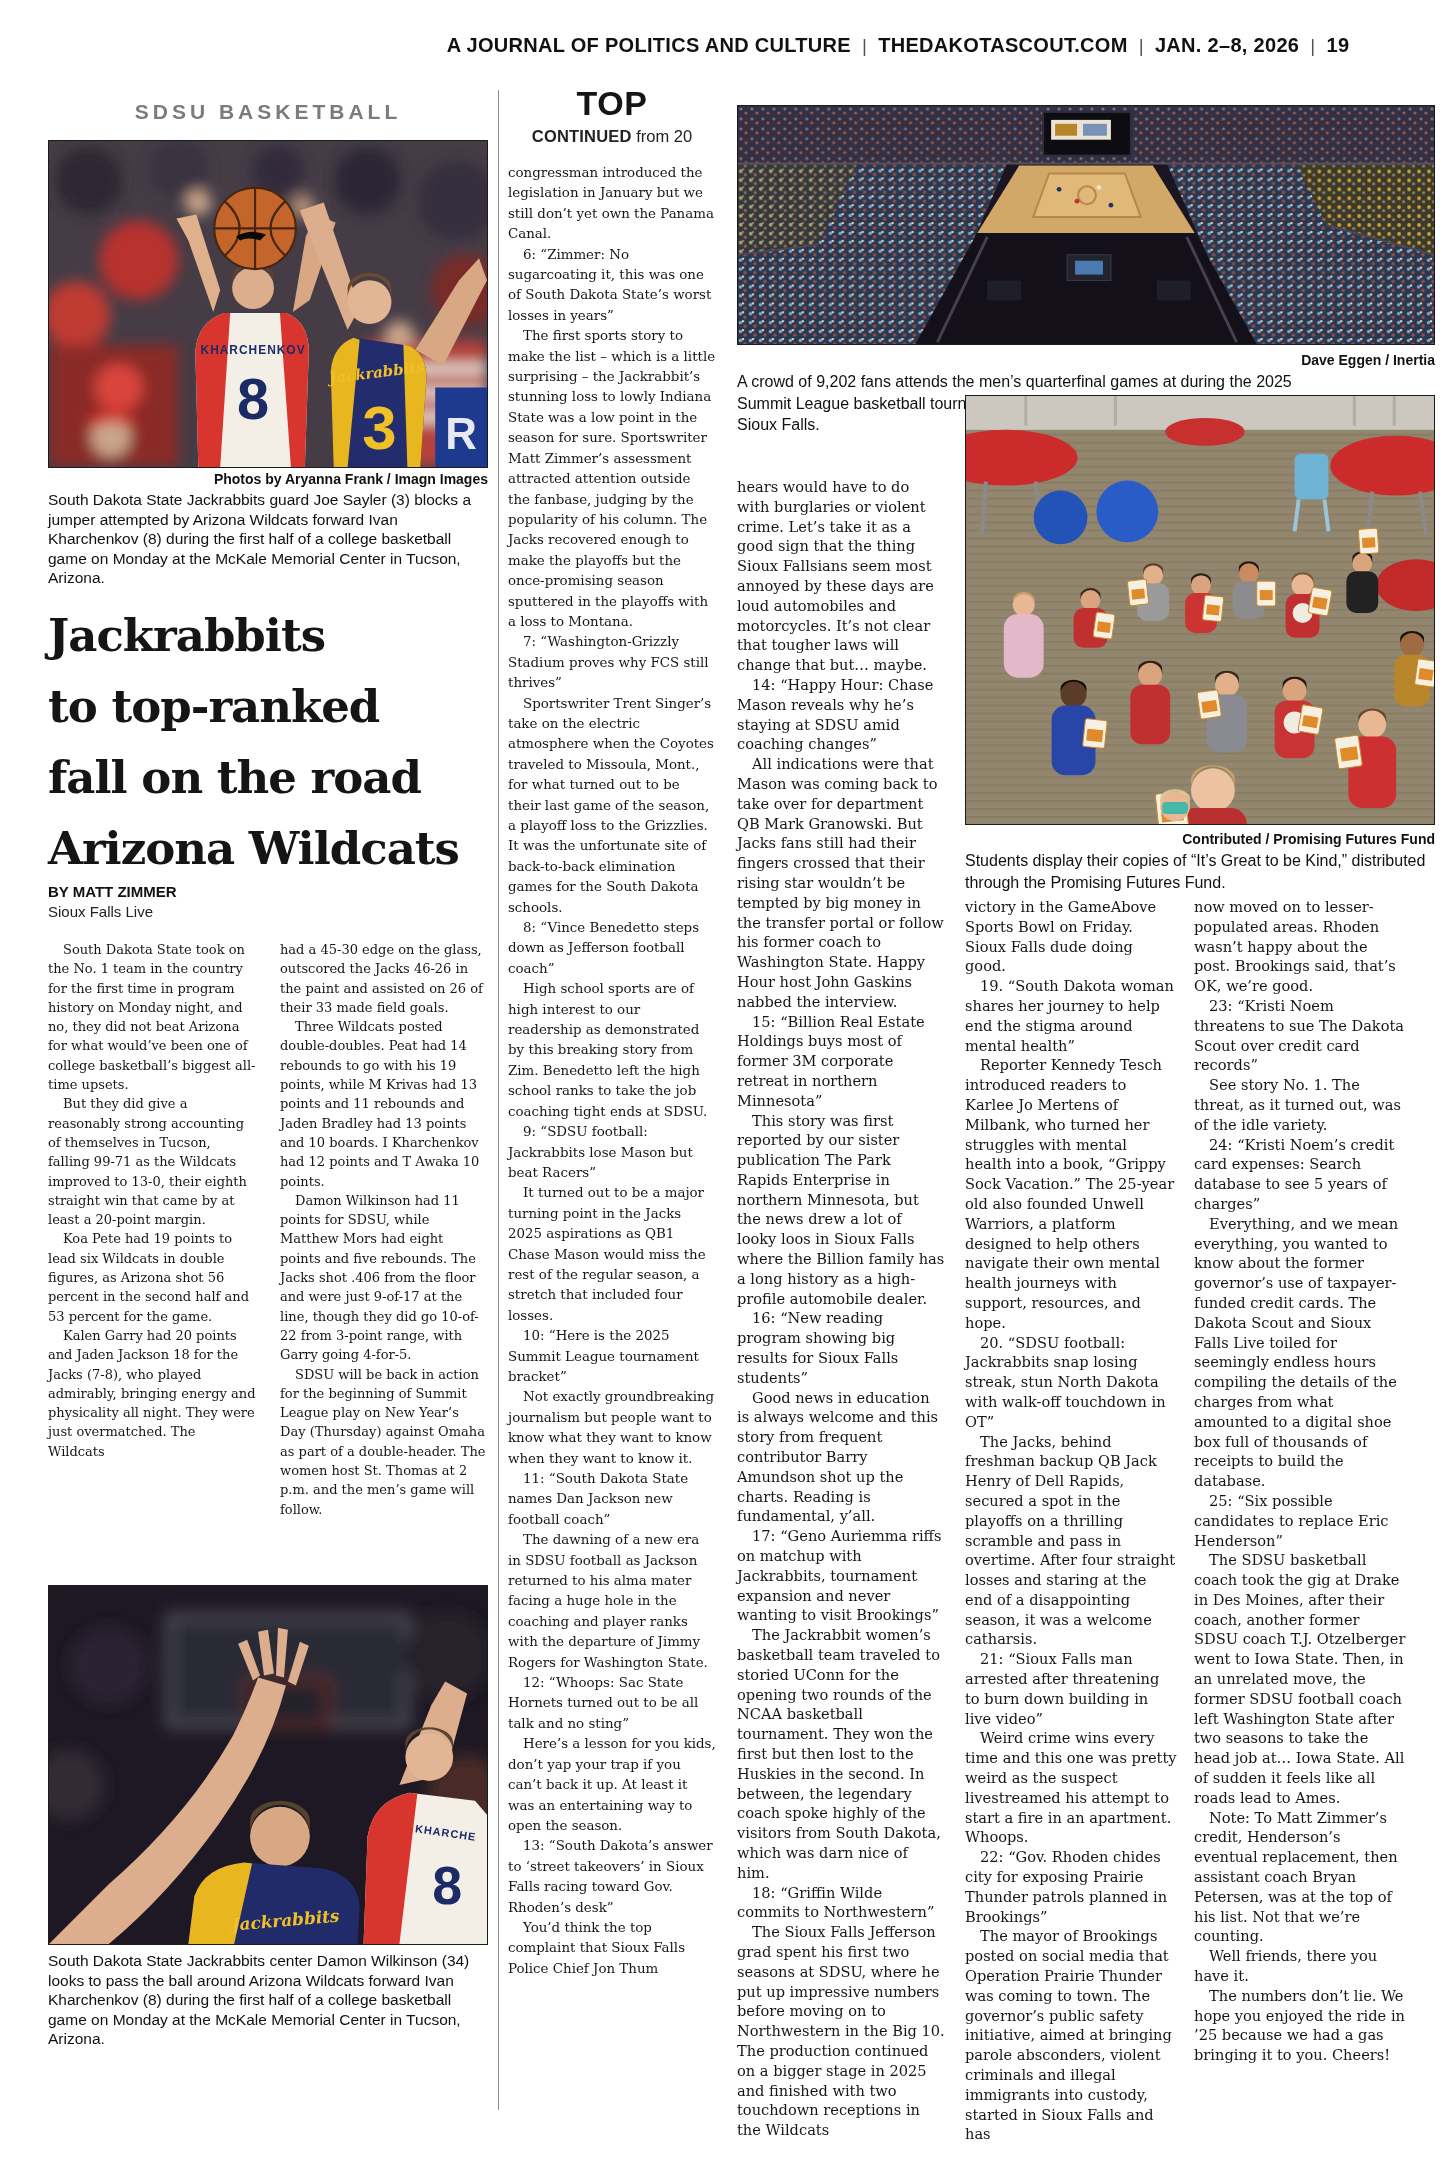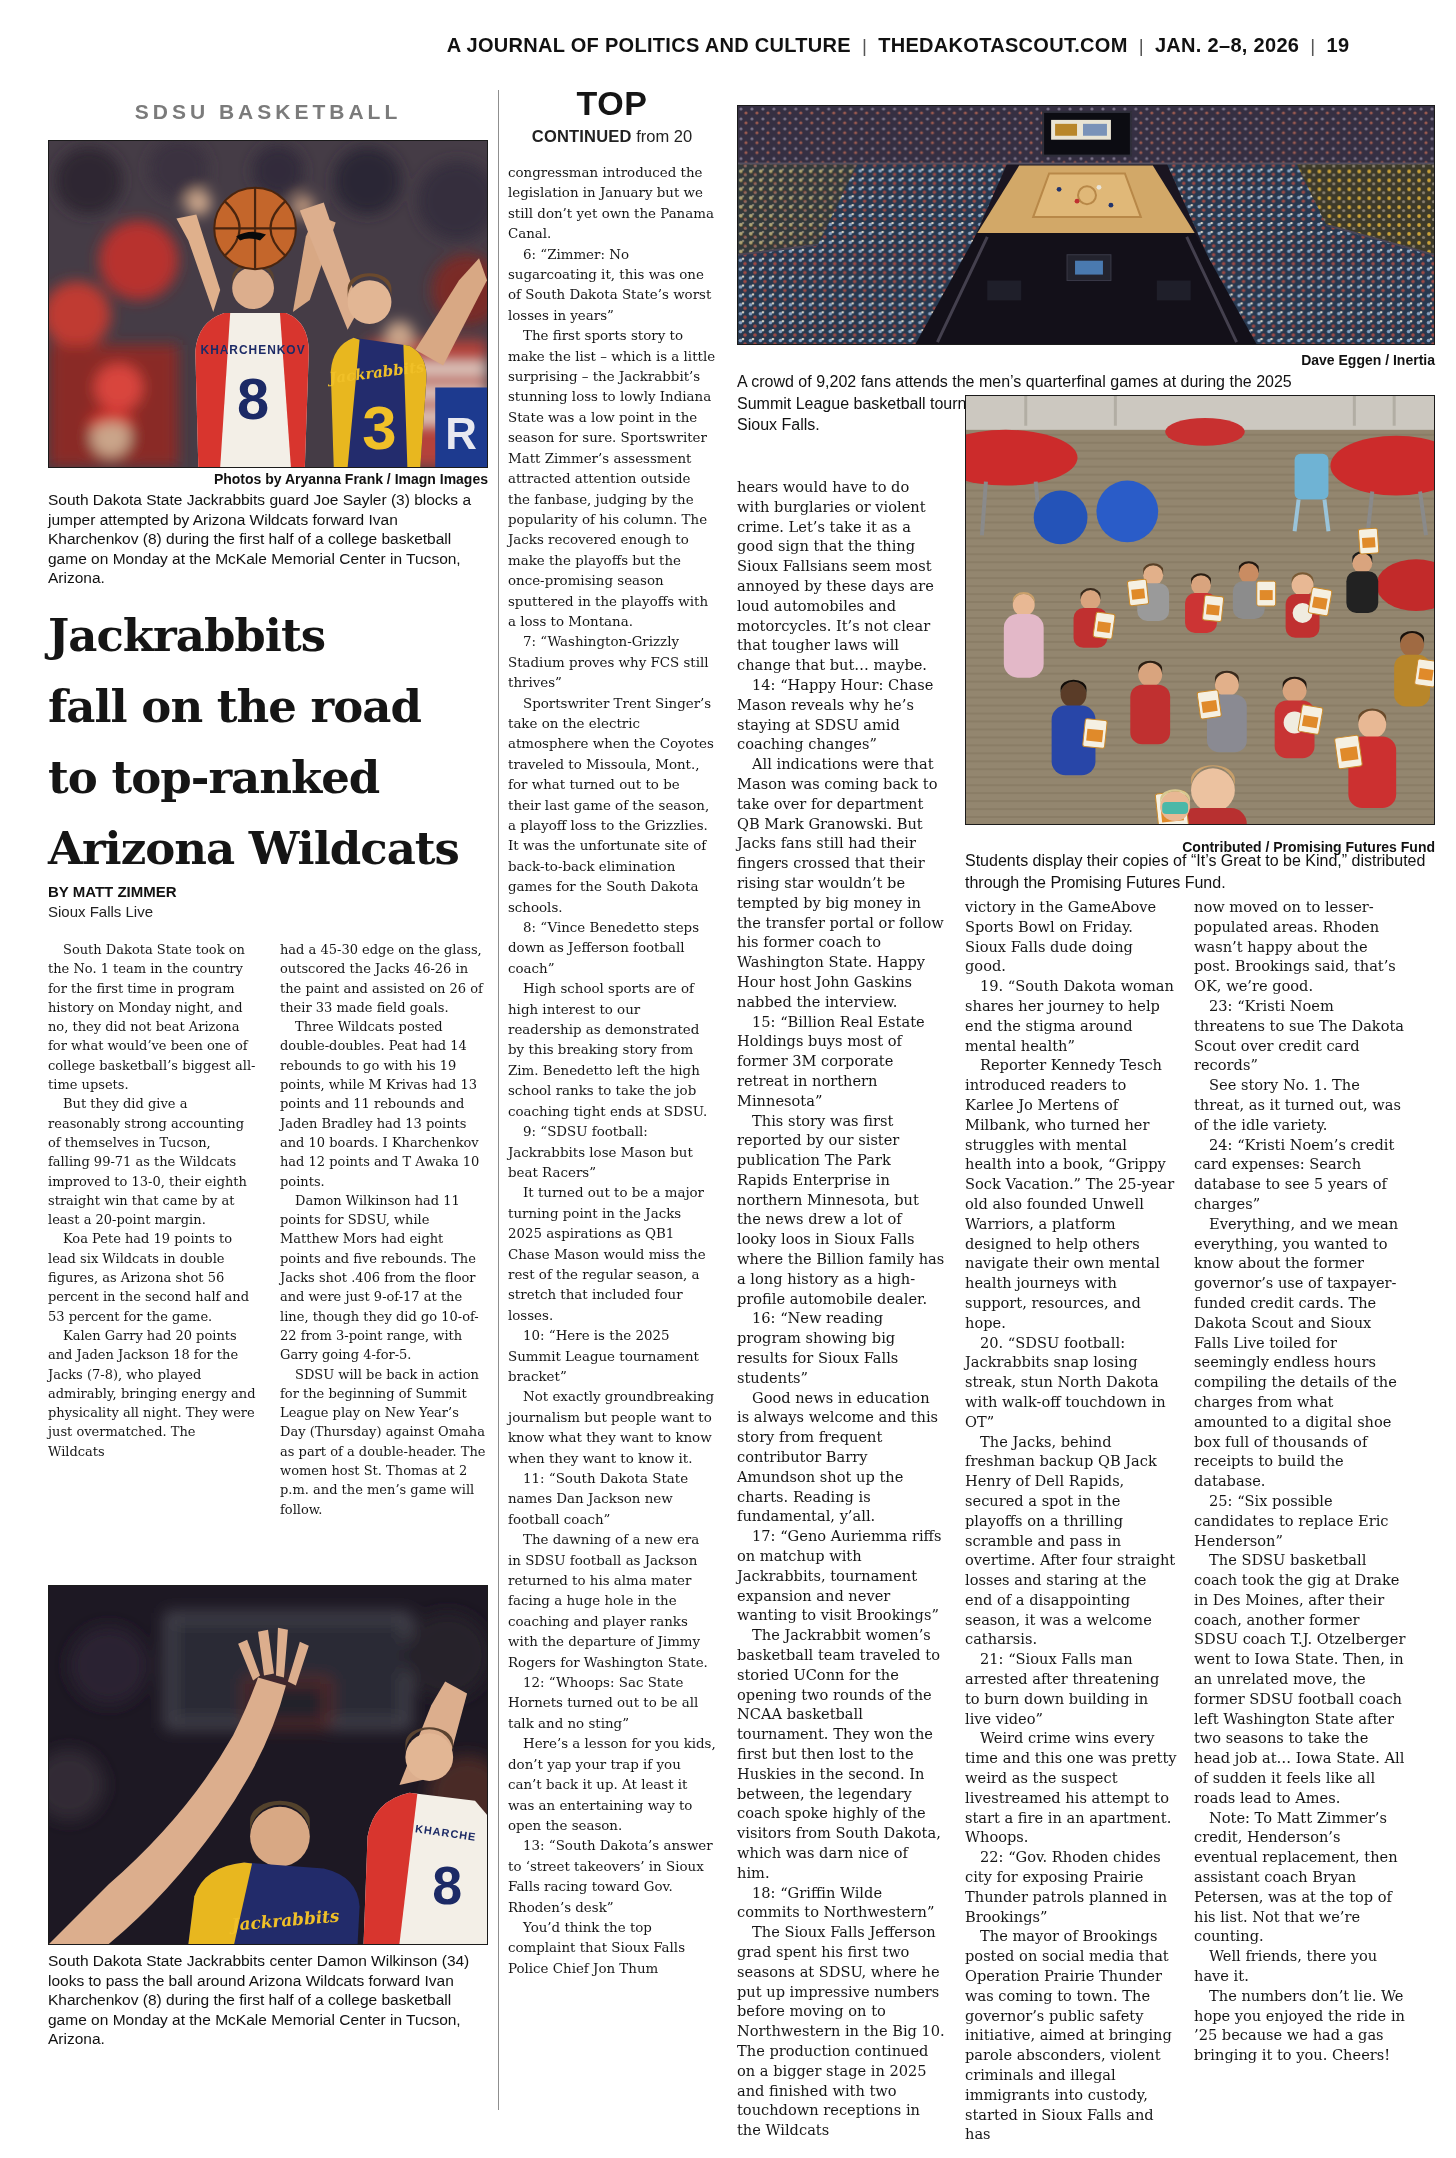--- a/index.html
+++ b/index.html
@@ -113,22 +113,22 @@
         <path d="M166,88 L248,88 M207,47 L207,129 M176,60 Q207,88 176,116 M238,60 Q207,88 238,116" stroke="#49250f" stroke-width="2.2" fill="none"></path>
         <path d="M188,96 q14,-8 30,-2 l-6,6 q-12,-4 -20,0 z" fill="#0a0a0a"></path>
       </g>
     </svg>
   </div>
   <div class="credit" style="left:48px;top:471px;width:440px;">Photos by Aryanna Frank / Imagn Images</div>
   <div class="caption" style="left:48px;top:490px;width:424px;">South Dakota State Jackrabbits guard Joe Sayler (3) blocks a jumper attempted by Arizona Wildcats forward Ivan Kharchenkov (8) during the first half of a college basketball game on Monday at the McKale Memorial Center in Tucson, Arizona.</div>
 
   <div class="headline">
     <div>Jackrabbits</div>
+    <div>to top-ranked</div>
     <div>fall on the road</div>
-    <div>to top-ranked</div>
     <div>Arizona Wildcats</div>
   </div>
   <div class="byline">BY MATT ZIMMER</div>
   <div class="byline-org">Sioux Falls Live</div>
 
   <div class="col body-col" style="left:48px;top:940px;width:208px;">
       <p>South Dakota State took on the No. 1 team in the country for the first time in program history on Monday night, and no, they did not beat Arizona for what would’ve been one of college basketball’s biggest all-time upsets.</p>
       <p>But they did give a reasonably strong accounting of themselves in Tucson, falling 99-71 as the Wildcats improved to 13-0, their eighth straight win that came by at least a 20-point margin.</p>
       <p>Koa Pete had 19 points to lead six Wildcats in double figures, as Arizona shot 56 percent in the second half and 53 percent for the game.</p>
       <p>Kalen Garry had 20 points and Jaden Jackson 18 for the Jacks (7-8), who played admirably, bringing energy and physicality all night. They were just overmatched. The Wildcats</p>
@@ -424,21 +424,21 @@
             </g>
           </g>
         <g transform="translate(210,412)">
             <circle r="15" fill="#e8b894"></circle>
             <path d="M-15,0 a15,15 0 0 1 30,0 l0,-7 a15,10 0 0 0 -30,0 z" fill="#d8c890"></path>
             <rect x="-13" y="-4" width="26" height="12" rx="4" fill="#4ab8a8"></rect>
           </g>
       </g>
     </svg>
   </div>
-  <div class="credit" style="left:965px;top:831px;width:470px;margin-top:8px;">Contributed / Promising Futures Fund</div>
+  <div class="credit" style="left:965px;top:831px;width:470px;">Contributed / Promising Futures Fund</div>
   <div class="caption-lg" style="left:965px;top:850px;width:470px;">Students display their copies of “It’s Great to be Kind,” distributed through the Promising Futures Fund.</div>
 
   <div class="col jump-col cont" style="left:965px;top:897px;width:213px;">
       <p>victory in the GameAbove Sports Bowl on Friday. Sioux Falls dude doing good.</p>
       <p>19. “South Dakota woman shares her journey to help end the stigma around mental health”</p>
       <p>Reporter Kennedy Tesch introduced readers to Karlee Jo Mertens of Milbank, who turned her struggles with mental health into a book, “Grippy Sock Vacation.” The 25-year old also founded Unwell Warriors, a platform designed to help others navigate their own mental health journeys with support, resources, and hope.</p>
       <p>20. “SDSU football: Jackrabbits snap losing streak, stun North Dakota with walk-off touchdown in OT”</p>
       <p>The Jacks, behind freshman backup QB Jack Henry of Dell Rapids, secured a spot in the playoffs on a thrilling scramble and pass in overtime. After four straight losses and staring at the end of a disappointing season, it was a welcome catharsis.</p>
       <p>21: “Sioux Falls man arrested after threatening to burn down building in live video”</p>
       <p>Weird crime wins every time and this one was pretty weird as the suspect livestreamed his attempt to start a fire in an apartment. Whoops.</p>

